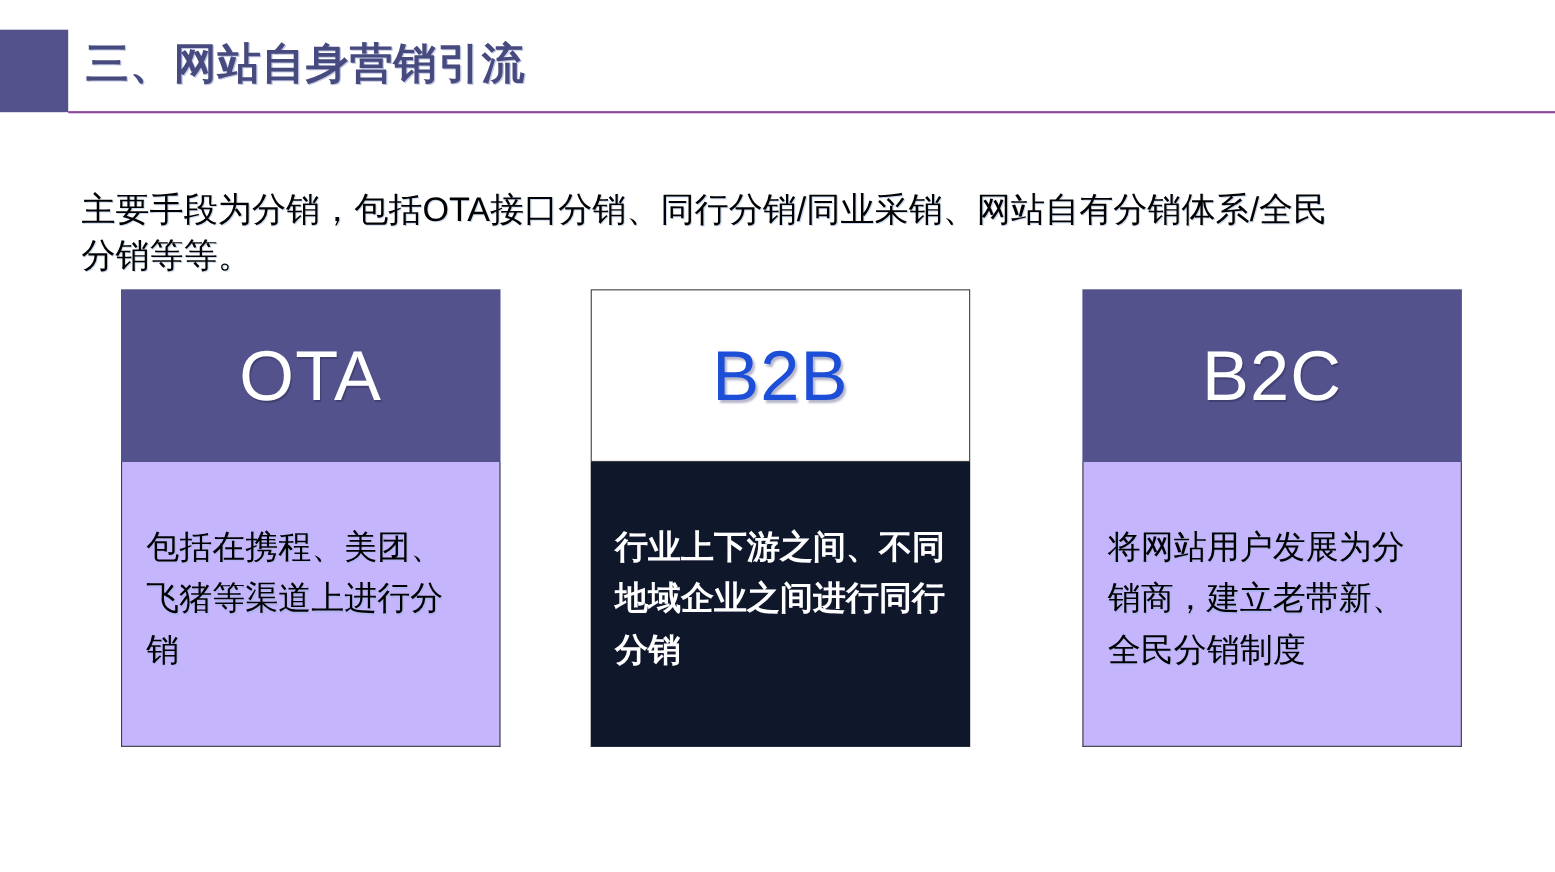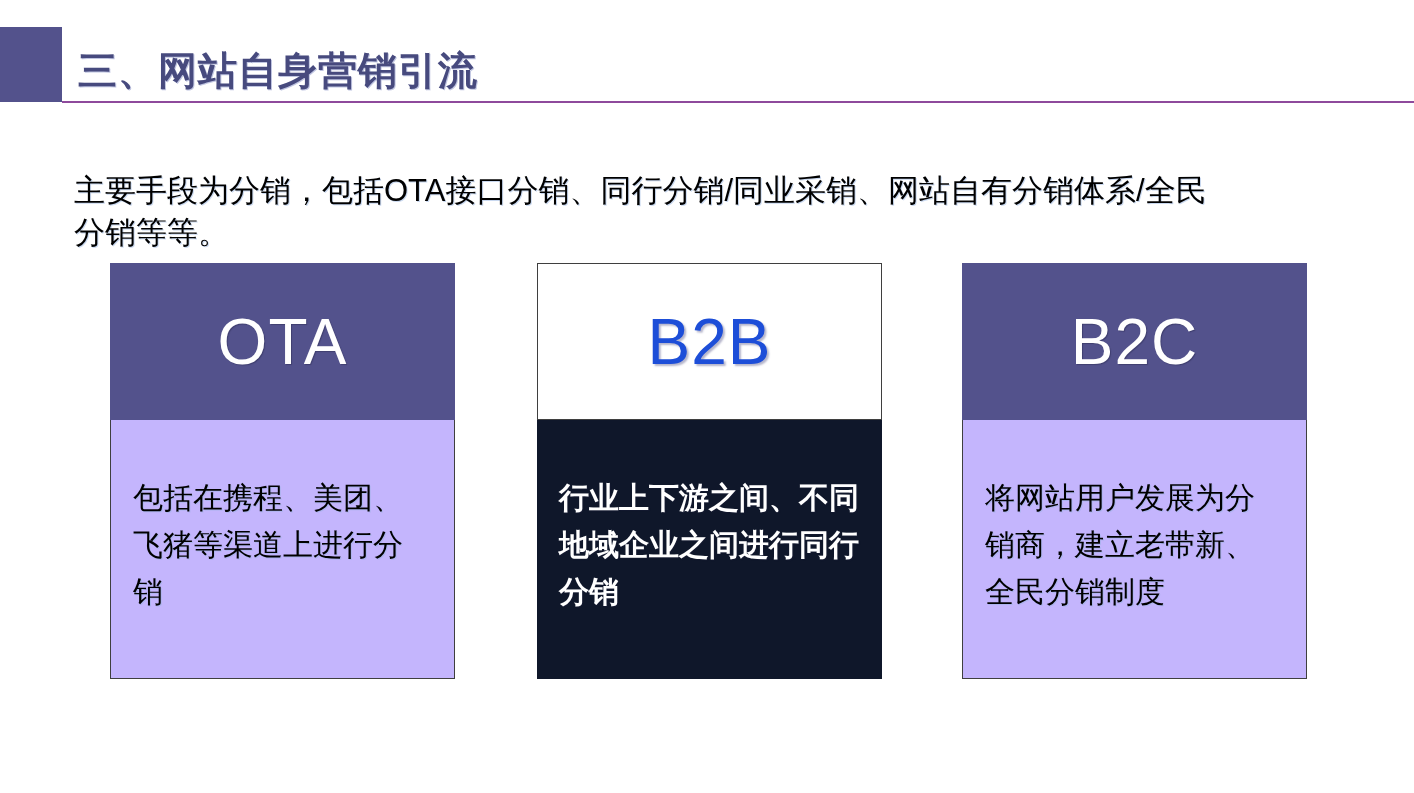--- a/index.html
+++ b/index.html
@@ -32,21 +32,20 @@
     position: absolute;
     left: 78px;
     top: 38px;
     font-size: 39px;
     font-weight: bold;
     color: #474a7e;
     letter-spacing: 1px;
     line-height: 1.1;
     white-space: nowrap;
     text-shadow: 1px 1px 0 rgba(140,150,200,0.55);
-    margin-top: 12px;
   }
   .header-divider {
     position: absolute;
     left: 62px;
     top: 101px;
     width: 1352px;
     height: 2px;
     background: #8e4a9c;
   }
 
@@ -72,21 +71,21 @@
     height: 793px;
   }
   .card {
     position: absolute;
     top: 263px;
     width: 345px;
     height: 416px;
   }
   .card-1 { left: 110px; }
   .card-2 { left: 537px; }
-  .card-3 { left: 962px; }
+  .card-3 { left: 984px; }
 
   .card-header {
     position: absolute;
     left: 0;
     top: 0;
     width: 100%;
     height: 157px;
     box-sizing: border-box;
     display: flex;
     align-items: center;

